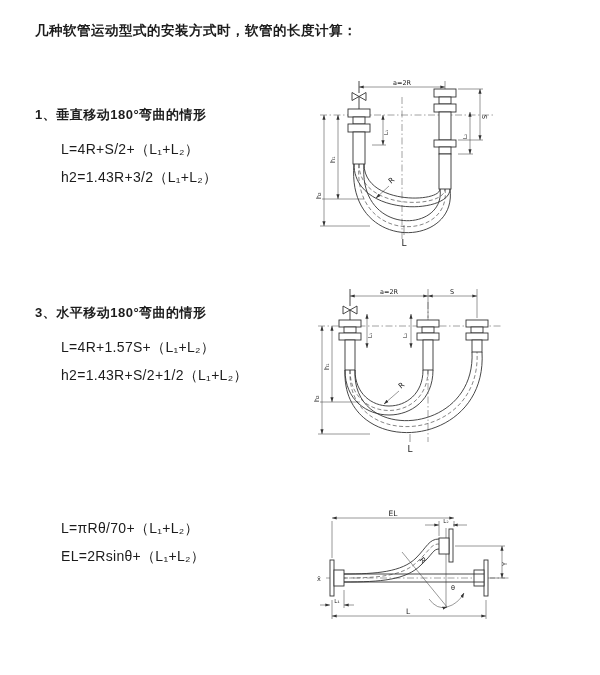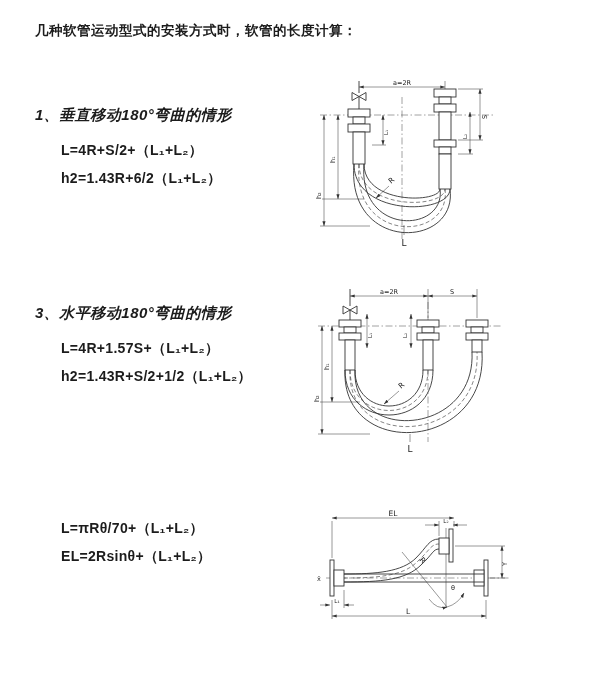--- a/index.html
+++ b/index.html
@@ -1,21 +1,21 @@
 <!DOCTYPE html>
 <html><head>
 <meta charset="utf-8">
 <style>
   * { margin:0; padding:0; box-sizing:border-box; }
   body { width:600px; height:675px; background:#fff; font-family:"Liberation Sans", sans-serif; }
   .page { position:relative; width:600px; height:675px; background:#fff; overflow:hidden; color:#1c1c1c;padding-left:18px; }
   .title { position:absolute; left:35px; top:22px; font-size:13.5px; font-weight:bold; letter-spacing:0.5px; }
   .sec { position:absolute; left:35px; width:280px; }
-  .sec-heading { font-size:15px; font-weight:bold; letter-spacing:0.5px; margin-bottom:11px;font-style:italic; }
-  .formula { font-size:14px; padding-left:26px; line-height:28px; letter-spacing:0.3px;font-weight:bold; }
+  .sec-heading { font-size:13px; font-weight:bold; letter-spacing:0.5px; margin-bottom:11px; }
+  .formula { font-size:14px; padding-left:26px; line-height:28px; letter-spacing:0.3px; }
   .diag { position:absolute; }
   
   .obj rect, .obj path, .obj line { stroke:#333; stroke-width:0.9; fill:none; }
   .obj rect { fill:#fff; }
   .obj path.hdash { stroke-width:0.6; stroke-dasharray:4 2.4; }
   .dim line, .dim path { stroke:#444; stroke-width:0.55; fill:none; }
   line.cdash { stroke:#555 !important; stroke-width:0.55 !important; stroke-dasharray:7 2.5 1.5 2.5; }
   text.dl { font-family:"DejaVu Sans", sans-serif; font-size:6.5px; fill:#222; }
   text.sm { font-size:5.5px; }
   text.big { font-size:9px; }
@@ -26,21 +26,21 @@
 </head>
 <body>
 
 <div class="page">
 
   <div class="title">几种软管运动型式的安装方式时，软管的长度计算：</div>
 
   <div class="sec" style="top:106px">
     <div class="sec-heading">1、垂直移动180°弯曲的情形</div>
     <div class="formula">L=4R+S/2+（L₁+L₂）</div>
-    <div class="formula">h2=1.43R+6/2（L₁+L₂）</div>
+    <div class="formula">h2=1.43R+3/2（L₁+L₂）</div>
   </div>
 
   <div class="sec" style="top:304px">
     <div class="sec-heading">3、水平移动180°弯曲的情形</div>
     <div class="formula">L=4R+1.57S+（L₁+L₂）</div>
     <div class="formula">h2=1.43R+S/2+1/2（L₁+L₂）</div>
   </div>
 
   <div class="sec" style="top:514px">
     <div class="formula">L=πRθ/70+（L₁+L₂）</div>

